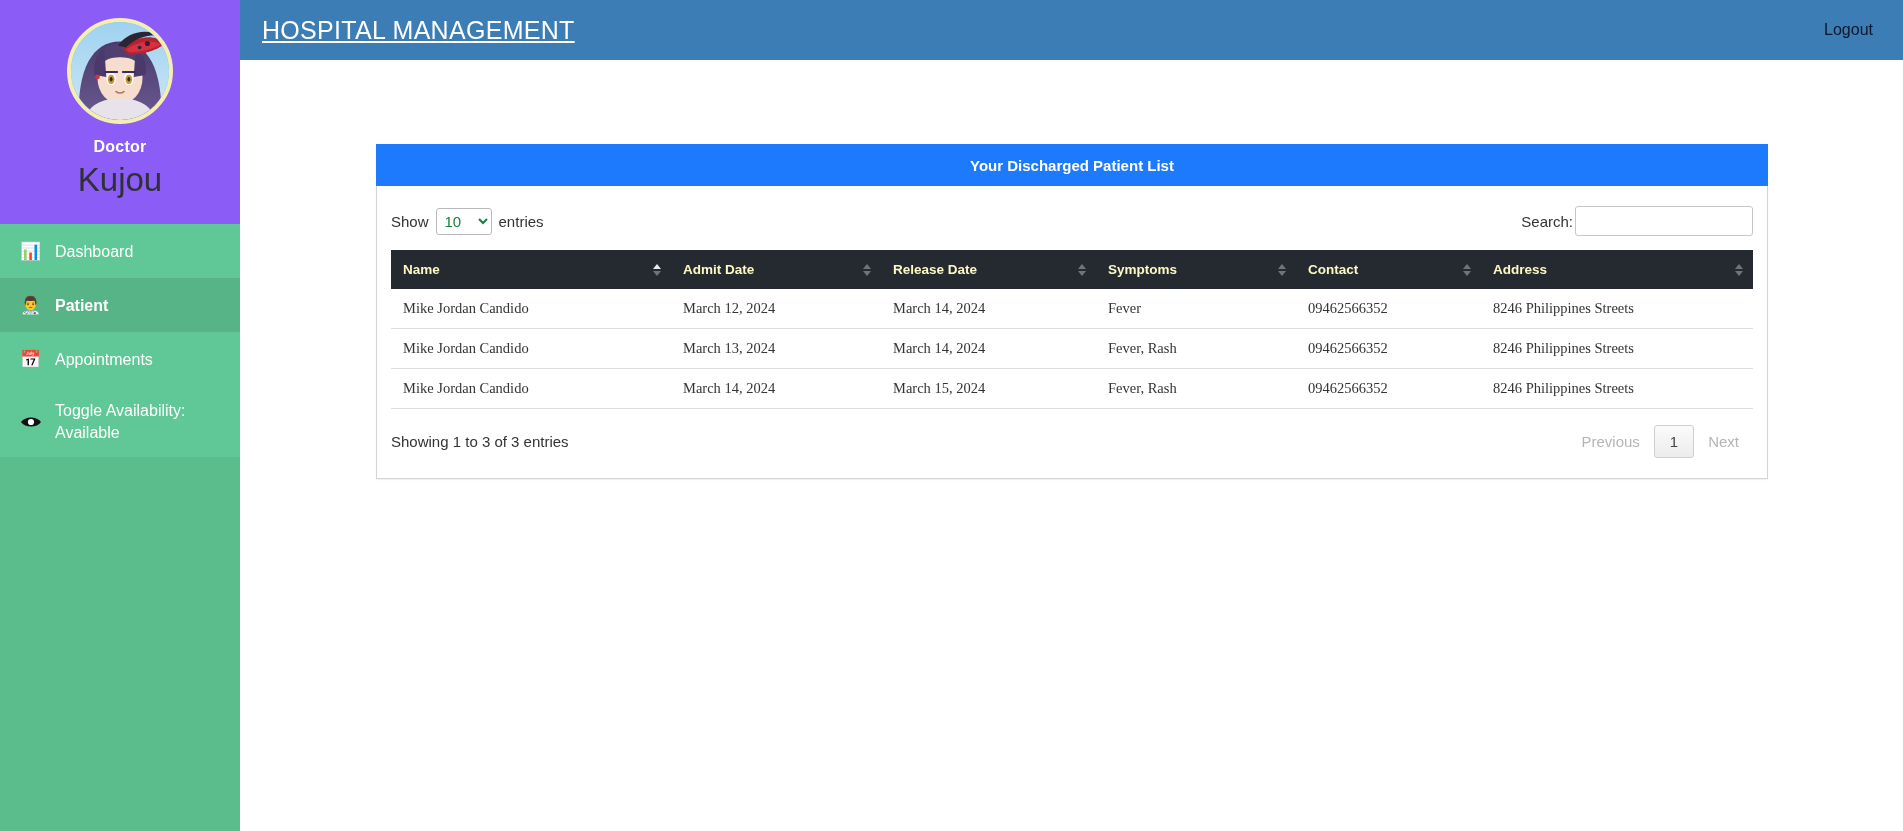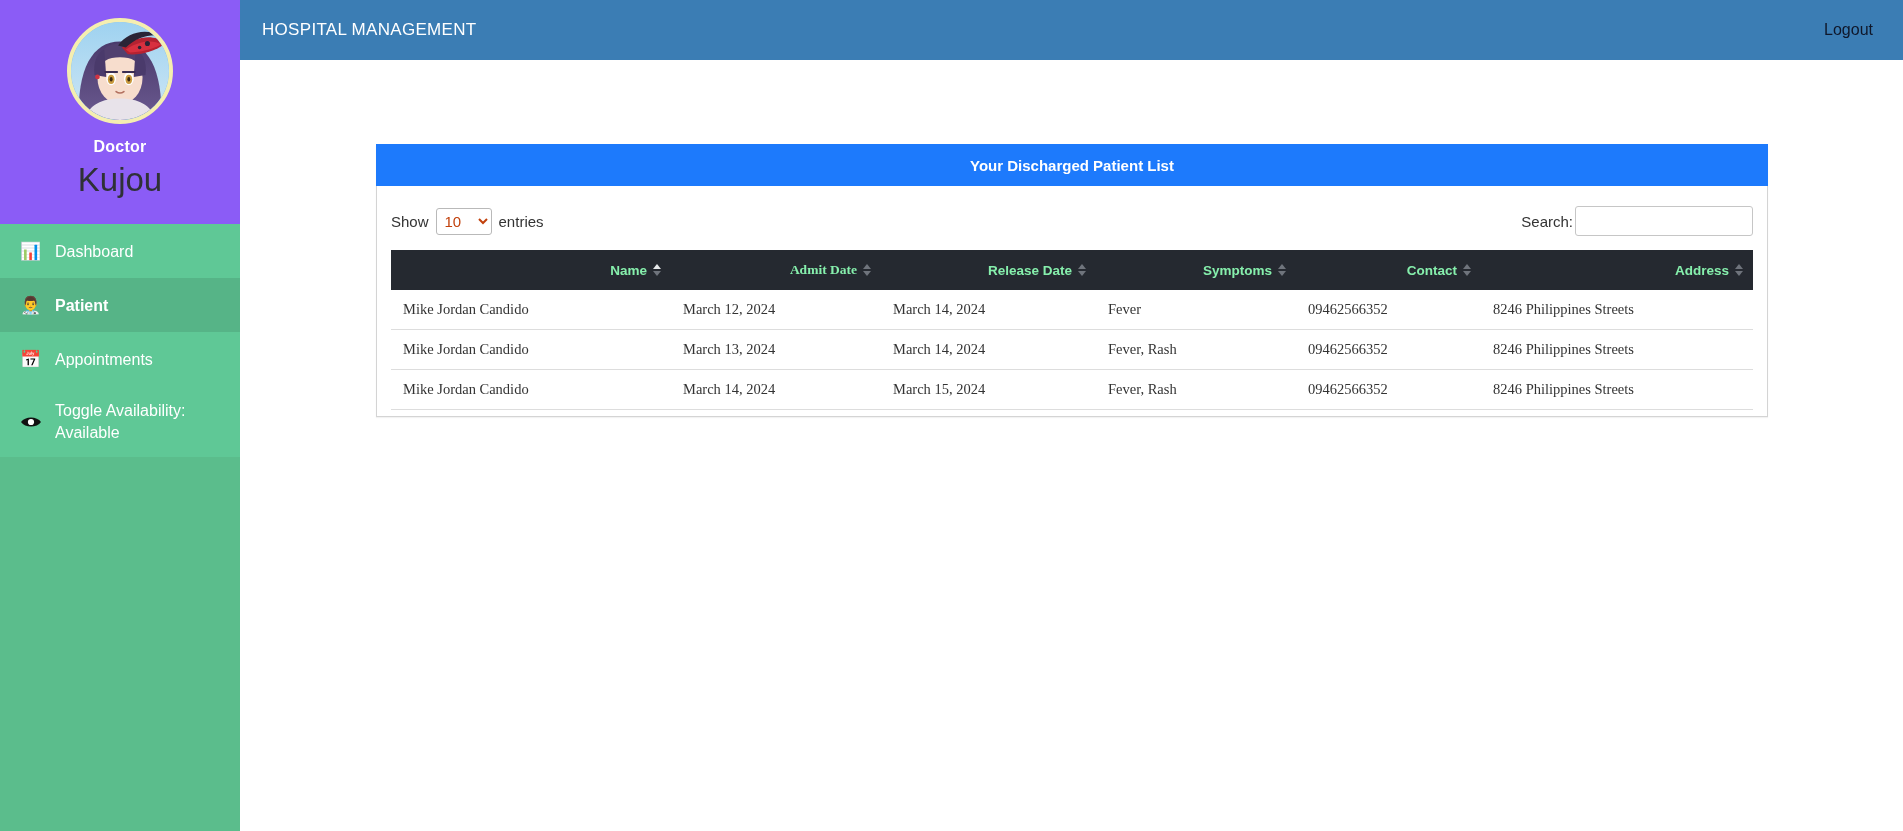--- a/index.html
+++ b/index.html
@@ -69,22 +69,23 @@
 
   
   .topbar {
     position: absolute; left: 240px; top: 0;
     width: 1663px; height: 60px;
     background: #3b7db4;
     display: flex; align-items: center;
     padding: 0 30px 0 22px;
   }
   .topbar-title {
-    color: #ffffff; font-size: 17px; font-weight: 400;
+    color: #ffffff; font-size: 25px; font-weight: 400;
     letter-spacing: .3px;
+    text-decoration: underline;
   }
   .topbar-spacer { flex: 1; }
   .logout-link {
     color: #0f172a; font-size: 16px; text-decoration: none;
     cursor: pointer;
   }
 
   
   .content {
     position: absolute; left: 240px; top: 60px;
@@ -115,44 +116,44 @@
   
   .dt-top {
     display: flex; align-items: center; justify-content: space-between;
     padding: 4px 0 14px 0;
   }
   .dt-length { font-size: 15px; color: #333; display:flex; align-items:center; gap:7px; }
   .dt-length select {
     font-family: "Liberation Sans", sans-serif;
     font-size: 15px; padding: 3px 4px;
     border: 1px solid #b9b9b9; border-radius: 3px;
-    background:#fff; color:#c2410c;
+    background:#fff; color:#15803d;
     height: 27px;
   }
   .dt-filter { font-size: 15px; color:#333; display:flex; align-items:center; }
   .dt-filter input {
     font-family: "Liberation Sans", sans-serif;
     font-size: 15px;
     margin-left: 2px;
     width: 178px; height: 30px;
     padding: 3px 6px;
     border: 1px solid #c6c6c6; border-radius: 3px;
     background: #fff;
   }
 
   
   table.dt {
     width: 100%; border-collapse: collapse;
     font-size: 14.5px; color: #333;
   }
   table.dt thead th {
     background: #252930;
-    color: #86efac;
+    color: #fef9c3;
     font-size: 13.5px; font-weight: 700;
-    text-align: right;
+    text-align: left;
     padding: 12px 24px 12px 12px;
     position: relative;
     white-space: nowrap;
     cursor: pointer;
     user-select: none;
   }
   .sort-ind {
     position: absolute; right: 10px; top: 50%;
     transform: translateY(-50%);
     display: flex; flex-direction: column; gap: 2px;
@@ -170,21 +171,21 @@
   table.dt tbody td {
     padding: 11px 12px;
     border-bottom: 1px solid #dddddd;
     white-space: nowrap;
     font-family: Liberation Serif, serif;
   }
   table.dt tbody tr:last-child td { border-bottom: 1px solid #dddddd; }
 
   
   .col-name    { width: 280px; }
-  .col-admit   { width: 210px; font-family: Liberation Serif, serif; }
+  .col-admit   { width: 210px; }
   .col-release { width: 215px; }
   .col-symp    { width: 200px; }
   .col-contact { width: 185px; }
   .col-addr    { width: auto; }
 
   
   .dt-bottom {
     display: flex; align-items: center; justify-content: space-between;
     padding: 16px 0 14px 0;
     font-size: 15px; color: #333;
@@ -401,18 +402,26 @@
               <td>Mike Jordan Candido</td>
               <td>March 14, 2024</td>
               <td>March 15, 2024</td>
               <td>Fever, Rash</td>
               <td>09462566352</td>
               <td>8246 Philippines Streets</td>
             </tr>
           </tbody>
         </table>
 
+        <div class="dt-bottom">
+          <div class="dt-info">Showing 1 to 3 of 3 entries</div>
+          <div class="dt-paginate">
+            <button class="pg">Previous</button>
+            <button class="pg current">1</button>
+            <button class="pg">Next</button>
+          </div>
+        </div>
 
       </div>
     </section>
 
   </main>
 </div>
 
 </body></html>

